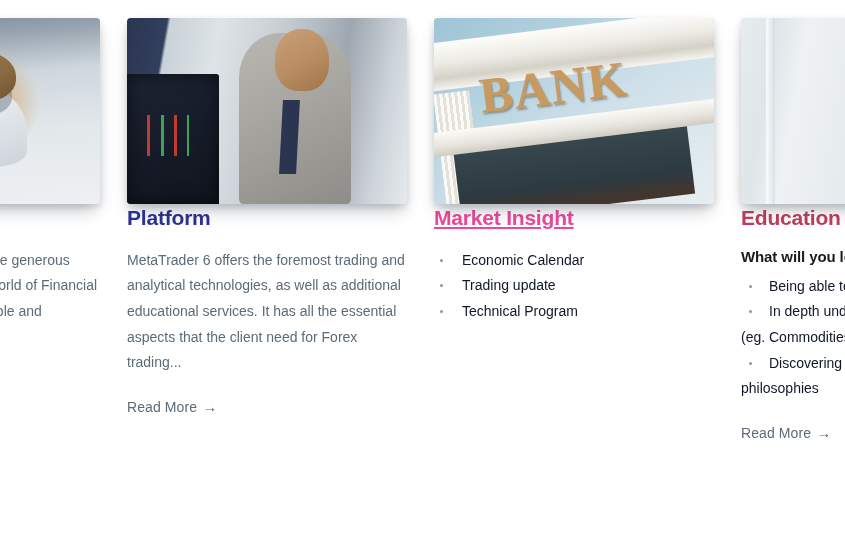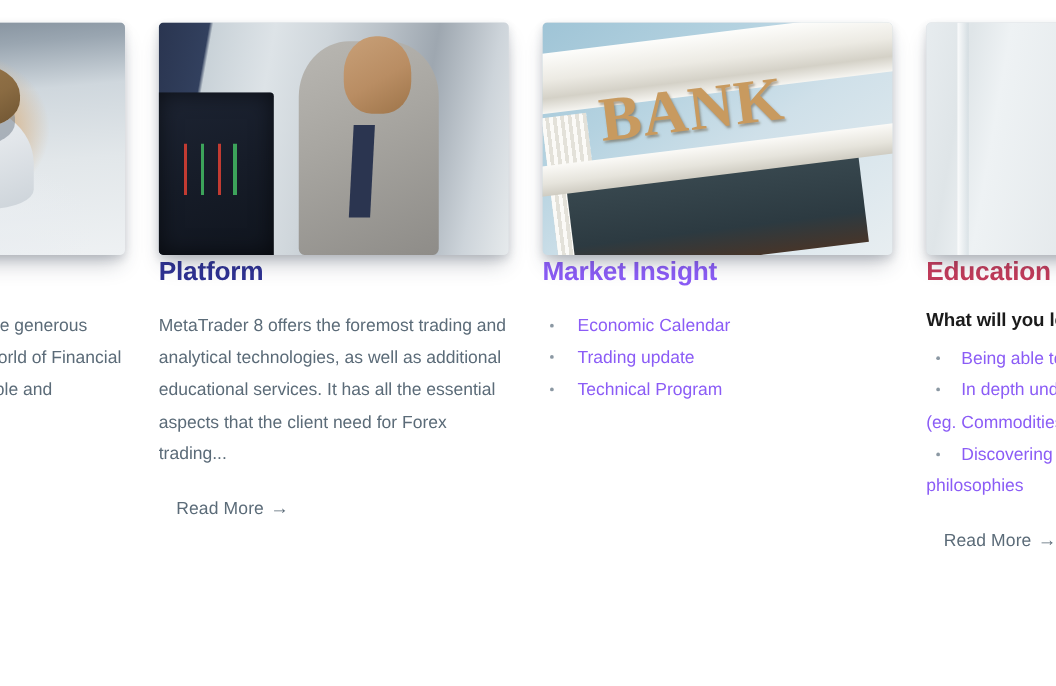--- a/index.html
+++ b/index.html
@@ -201,21 +201,21 @@
 
   .card-title {
     font-size: 21px;
     font-weight: 700;
     line-height: 1.32;
     letter-spacing: -0.2px;
     margin-bottom: 16px;
   }
   .t-crimson { color: #c23b5a; }
   .t-indigo  { color: #2e3192; }
-  .t-purple  { color: #8b5cf6; }
+  .t-purple  { color: #ec4899; text-decoration: underline; }
 
   .card-sub {
     font-size: 15px;
     font-weight: 700;
     color: #1b1b1b;
     margin-bottom: 9px;
     letter-spacing: -0.1px;
   }
 
   .card-text {
@@ -227,21 +227,21 @@
 
   .card-list {
     list-style: none;
     margin: 0 0 22px 0;
     padding: 0;
   }
   .card-list li {
     position: relative;
     font-size: 14px;
     line-height: 1.83;
-    color: #8b5cf6;
+    color: #0f172a;
     padding-left: 28px;
     margin-bottom: 0;
   }
   .card-list li::before {
     content: "";
     position: absolute;
     left: 6px;
     top: 11px;
     width: 3px;
     height: 3px;
@@ -254,21 +254,20 @@
   }
   .card-list.wrapping li::before { left: 8px; top: 11px; }
 
   .read-more {
     display: inline-block;
     font-size: 14px;
     color: #5b6b78;
     text-decoration: none;
     cursor: pointer;
     letter-spacing: 0.1px;
-    margin-left: 14px;
   }
   .read-more .arrow {
     margin-left: 5px;
     font-size: 15px;
   }
 </style>
 </head>
 <body>
 
 <div class="carousel">
@@ -288,21 +287,21 @@
     <div class="card">
       <div class="card-media">
         <div class="photo photo-trader">
           <div class="trader-head"></div>
           <div class="trader-tie"></div>
           <div class="trader-chart"></div>
         </div>
       </div>
       <div class="card-body">
         <h3 class="card-title t-indigo">Platform</h3>
-        <p class="card-text">MetaTrader 8 offers the foremost trading and analytical technologies, as well as additional educational services. It has all the essential aspects that the client need for Forex trading...</p>
+        <p class="card-text">MetaTrader 6 offers the foremost trading and analytical technologies, as well as additional educational services. It has all the essential aspects that the client need for Forex trading...</p>
         <a class="read-more">
           <span>Read More</span><span class="arrow">→</span>
         </a>
       </div>
     </div>
 
     <div class="card">
       <div class="card-media">
         <div class="photo photo-bank">
           <div class="bank-col"></div>

